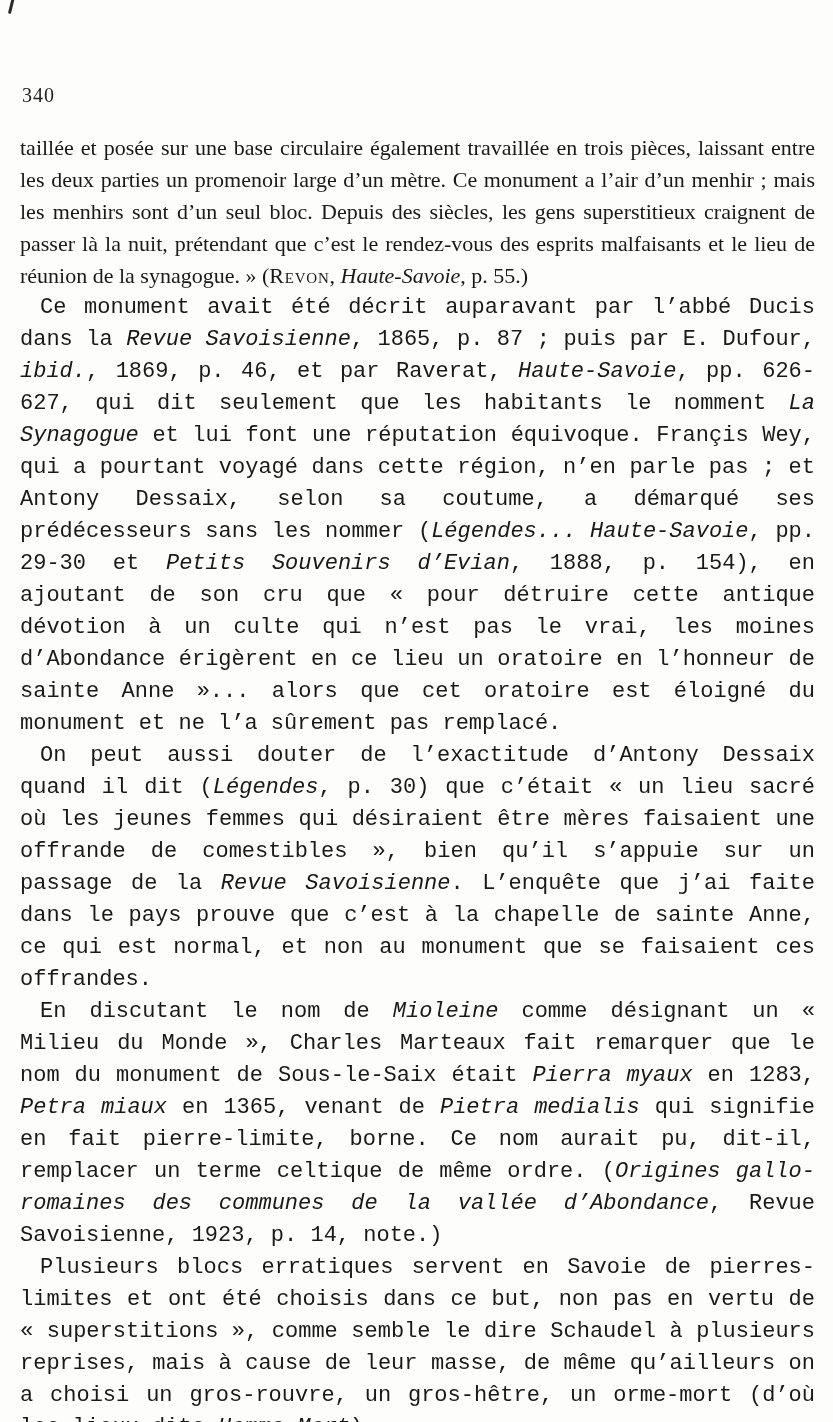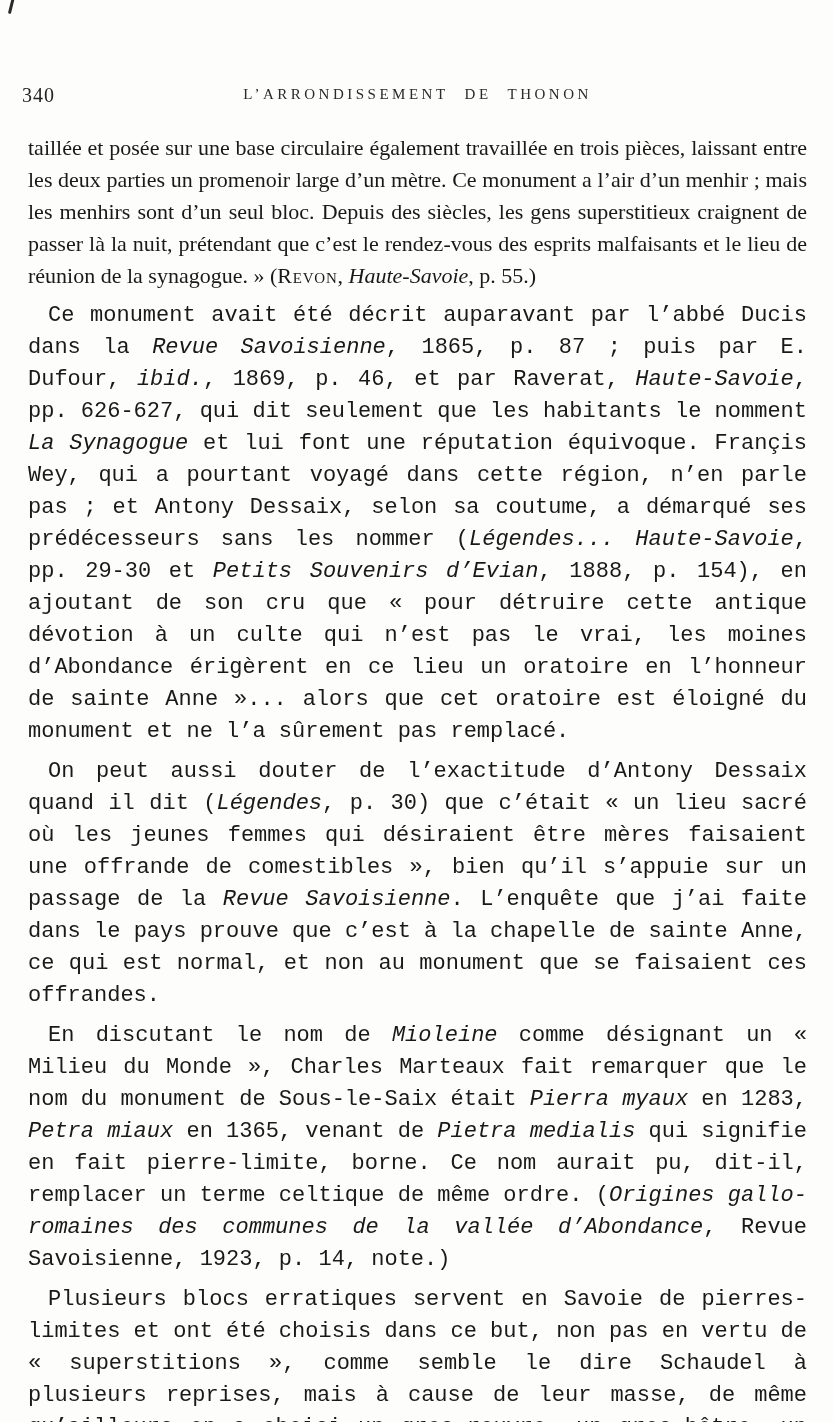--- a/index.html
+++ b/index.html
@@ -50,35 +50,34 @@
     padding-top: 2px;
   }
 
   .text-body {
     margin-top: 22px;
     font-size: 22px;
     line-height: 32px;
     text-align: justify;
     color: #191919;
   }
-  .text-body p { margin: 8px; }
+  .text-body p { margin: 0; }
   .text-body p.indent { text-indent: 20px; font-family: Liberation Mono, monospace; }
 
   .italic { font-style: italic; }
   .smallcaps { font-variant: small-caps; letter-spacing: 0.8px; }
 </style>
 </head>
 <body>
 
 <div class="page">
   <div class="scan-artifact"></div>
 
   <div class="running-header">
     <span class="page-number">340</span>
-    <span class="running-title">L’ARRONDISSEMENT DE THONON</span>
   </div>
 
   <div class="text-body">
       <p class=""><span>taillée et posée sur une base circulaire également travaillée en trois pièces, laissant entre les deux parties un promenoir large d’un mètre. Ce monument a l’air d’un menhir ; mais les menhirs sont d’un seul bloc. Depuis des siècles, les gens superstitieux craignent de passer là la nuit, prétendant que c’est le rendez-vous des esprits malfaisants et le lieu de réunion de la synagogue. » (</span><span class="smallcaps">Revon</span><span>, </span><span class="italic">Haute-Savoie</span><span>, p. 55.)</span></p>
       <p class="indent"><span>Ce monument avait été décrit auparavant par l’abbé Ducis dans la </span><span class="italic">Revue Savoisienne</span><span>, 1865, p. 87 ; puis par E. Dufour, </span><span class="italic">ibid.</span><span>, 1869, p. 46, et par Raverat, </span><span class="italic">Haute-Savoie</span><span>, pp. 626-627, qui dit seulement que les habitants le nomment </span><span class="italic">La Synagogue</span><span> et lui font une réputation équivoque. Françis Wey, qui a pourtant voyagé dans cette région, n’en parle pas ; et Antony Dessaix, selon sa coutume, a démarqué ses prédécesseurs sans les nommer (</span><span class="italic">Légendes... Haute-Savoie</span><span>, pp. 29-30 et </span><span class="italic">Petits Souvenirs d’Evian</span><span>, 1888, p. 154), en ajoutant de son cru que « pour détruire cette antique dévotion à un culte qui n’est pas le vrai, les moines d’Abondance érigèrent en ce lieu un oratoire en l’honneur de sainte Anne »... alors que cet oratoire est éloigné du monument et ne l’a sûrement pas remplacé.</span></p>
       <p class="indent"><span>On peut aussi douter de l’exactitude d’Antony Dessaix quand il dit (</span><span class="italic">Légendes</span><span>, p. 30) que c’était « un lieu sacré où les jeunes femmes qui désiraient être mères faisaient une offrande de comestibles », bien qu’il s’appuie sur un passage de la </span><span class="italic">Revue Savoisienne</span><span>. L’enquête que j’ai faite dans le pays prouve que c’est à la chapelle de sainte Anne, ce qui est normal, et non au monument que se faisaient ces offrandes.</span></p>
       <p class="indent"><span>En discutant le nom de </span><span class="italic">Mioleine</span><span> comme désignant un « Milieu du Monde », Charles Marteaux fait remarquer que le nom du monument de Sous-le-Saix était </span><span class="italic">Pierra myaux</span><span> en 1283, </span><span class="italic">Petra miaux</span><span> en 1365, venant de </span><span class="italic">Pietra medialis</span><span> qui signifie en fait pierre-limite, borne. Ce nom aurait pu, dit-il, remplacer un terme celtique de même ordre. (</span><span class="italic">Origines gallo-romaines des communes de la vallée d’Abondance</span><span>, Revue Savoisienne, 1923, p. 14, note.)</span></p>
       <p class="indent"><span>Plusieurs blocs erratiques servent en Savoie de pierres-limites et ont été choisis dans ce but, non pas en vertu de « superstitions », comme semble le dire Schaudel à plusieurs reprises, mais à cause de leur masse, de même qu’ailleurs on a choisi un gros-rouvre, un gros-hêtre, un orme-mort (d’où les lieux-dits </span><span class="italic">Homme-Mort</span><span>).</span></p>
     </div>
 </div>

